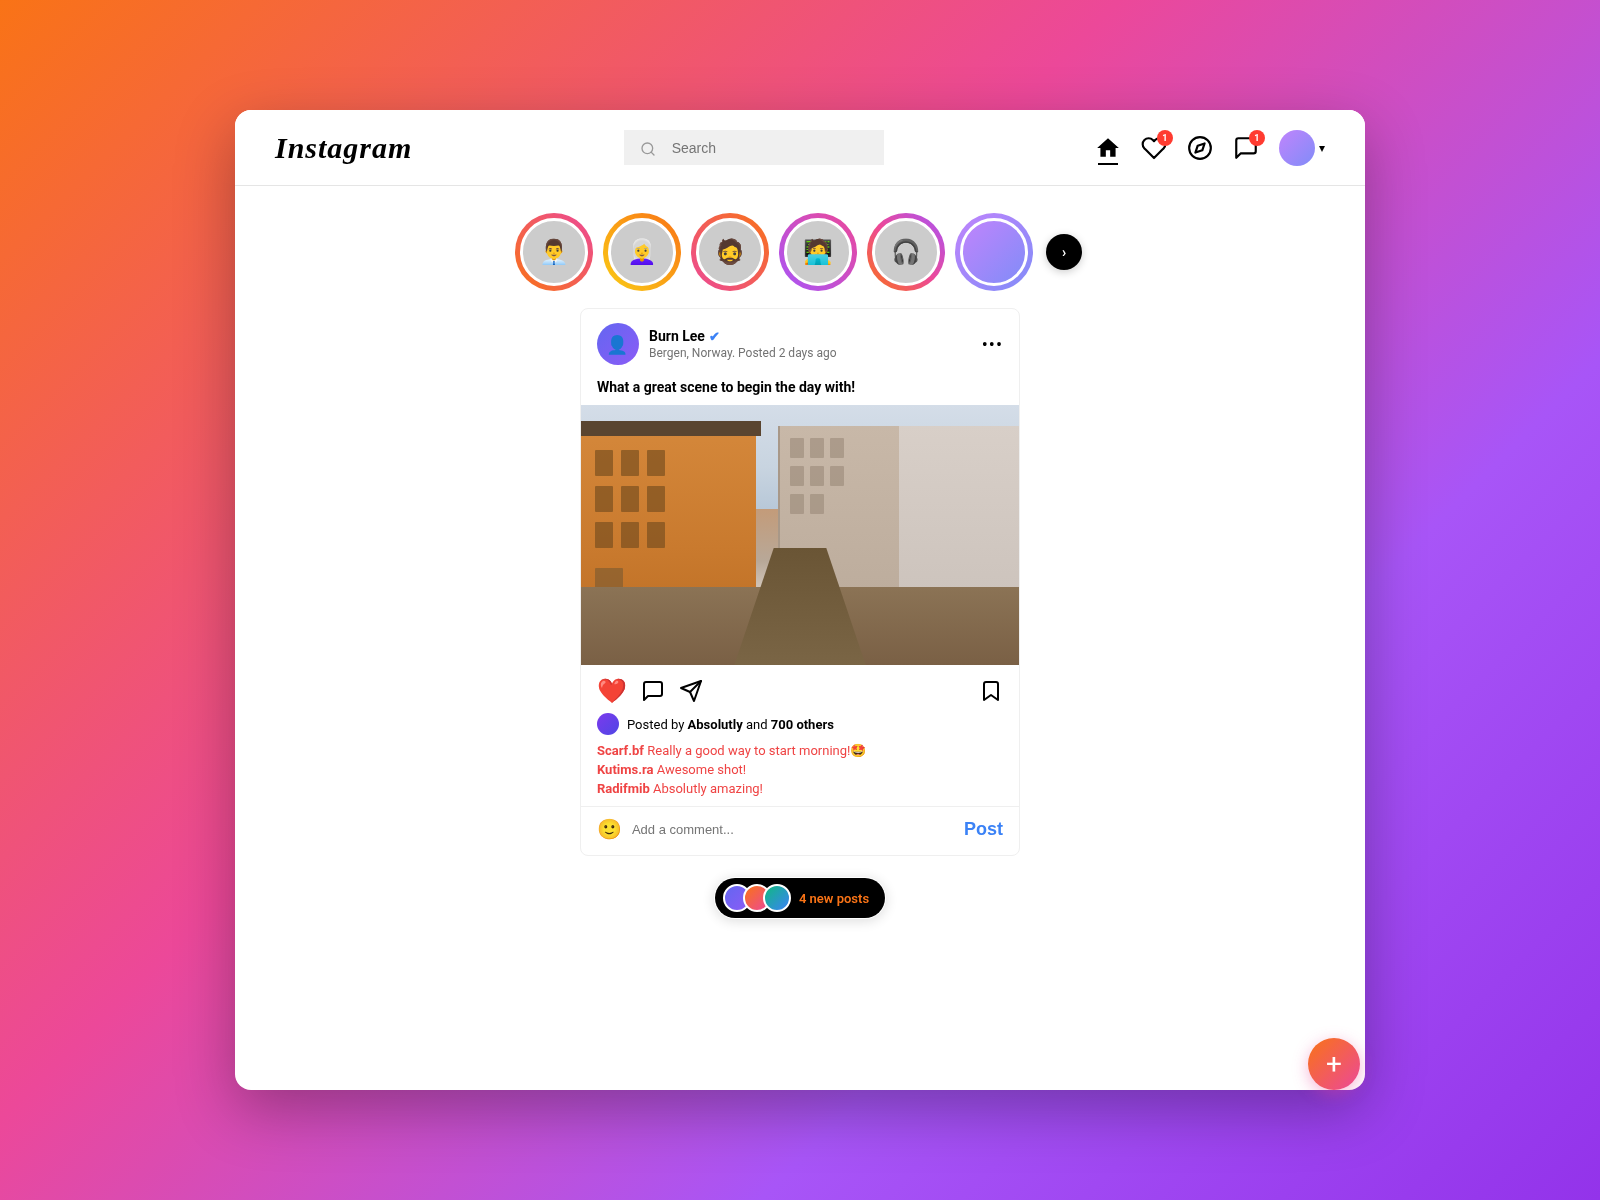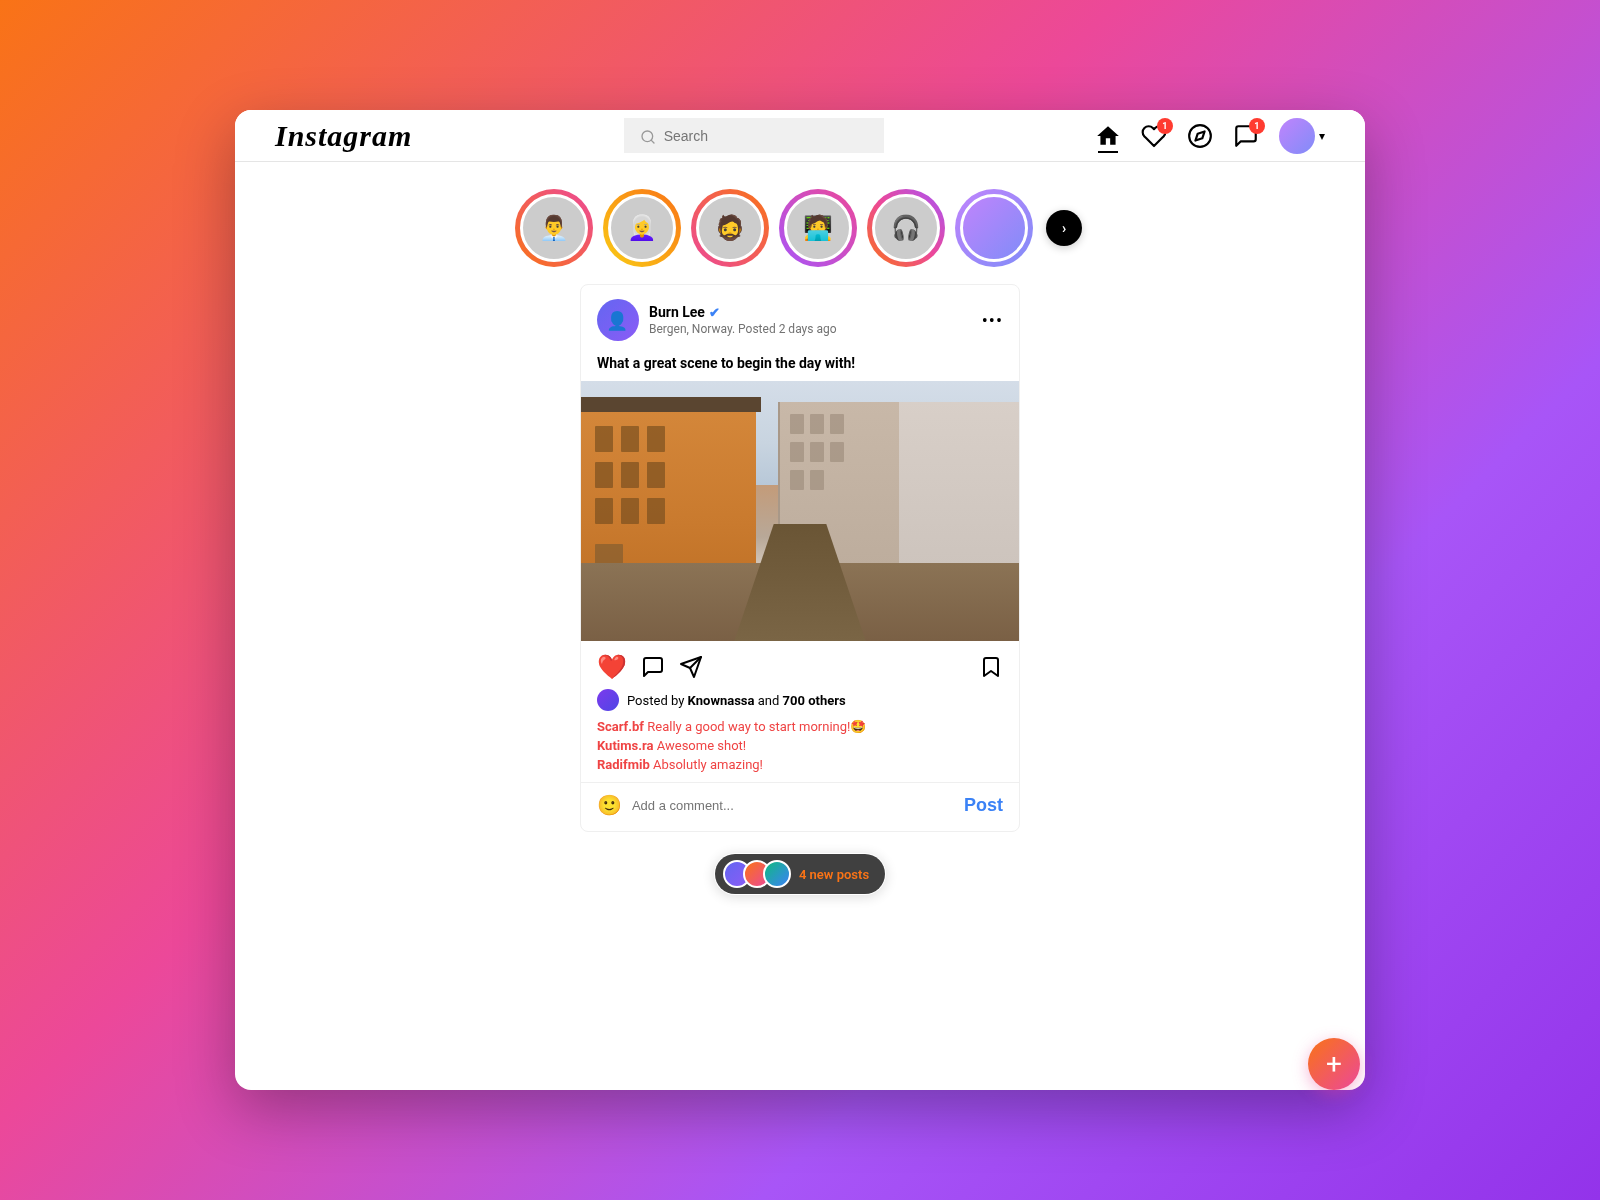--- a/index.html
+++ b/index.html
@@ -25,21 +25,21 @@
       flex-direction: column;
       overflow: hidden;
     }
 
     
     .header {
       display: flex;
       align-items: center;
       justify-content: space-between;
       padding: 0 40px;
-      height: 52px;
+      height: 76px;
       border-bottom: 1px solid #e5e5e5;
       background: #fff;
       flex-shrink: 0;
     }
 
     .logo {
       font-family: 'Brush Script MT', cursive, Georgia, serif;
       font-size: 30px;
       font-weight: 700;
       color: #000;
@@ -47,21 +47,21 @@
       font-style: italic;
     }
 
     .search-bar {
       display: flex;
       align-items: center;
       background: #f0f0f0;
       border-radius: 0;
       padding: 8px 16px;
       width: 260px;
-      gap: 8px;
+      gap: 16px;
     }
 
     .search-icon-svg {
       color: #999;
       flex-shrink: 0;
     }
 
     .search-bar input {
       border: none;
       background: transparent;
@@ -416,21 +416,21 @@
       cursor: pointer;
       background: none;
       border: none;
     }
 
     
     .new-posts-pill {
       display: flex;
       align-items: center;
       gap: 8px;
-      background: #404040;
+      background: #000000;
       border: 2px solid transparent;
       background-clip: padding-box;
       border-radius: 24px;
       padding: 6px 16px 6px 8px;
       margin-top: 20px;
       cursor: pointer;
       position: relative;
       box-shadow: 0 2px 12px rgba(0,0,0,0.12);
     }
 
@@ -664,21 +664,21 @@
           <svg width="24" height="24" viewBox="0 0 24 24" fill="none" stroke="#000" stroke-width="2" stroke-linecap="round" stroke-linejoin="round">
             <path d="M19 21l-7-5-7 5V5a2 2 0 0 1 2-2h10a2 2 0 0 1 2 2z"></path>
           </svg>
         </div>
       </div>
 
       <div class="likes-row">
         <div class="liker-avatar"></div>
         <span class="likes-text">
           <span>Posted by</span>
-          <strong>Knownassa</strong>
+          <strong>Absolutly</strong>
           <span> and </span>
           <strong>700 others</strong>
         </span>
       </div>
 
 
       <div class="comment-item">
         <span class="comment-user">Scarf.bf</span>
         <span class="comment-text"> </span>
         <span>Really a good way to start morning!🤩</span>

